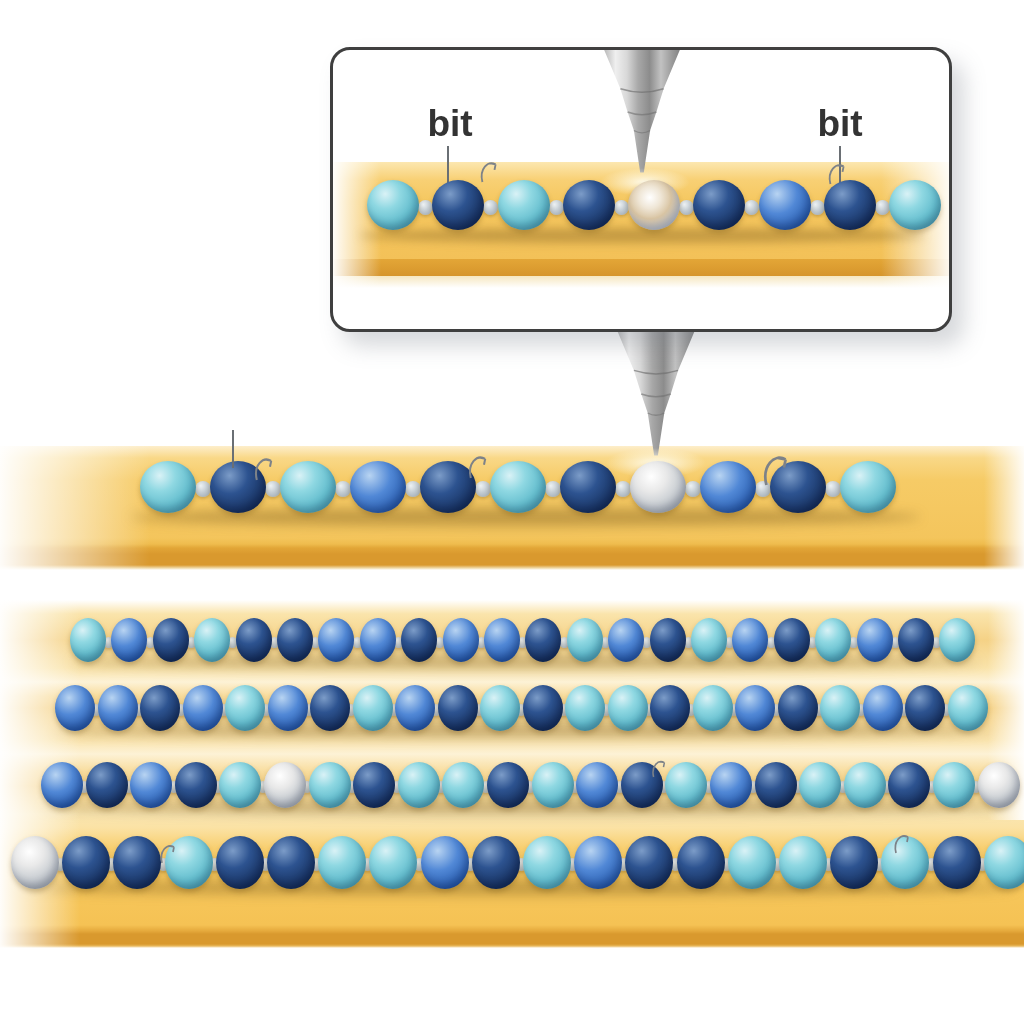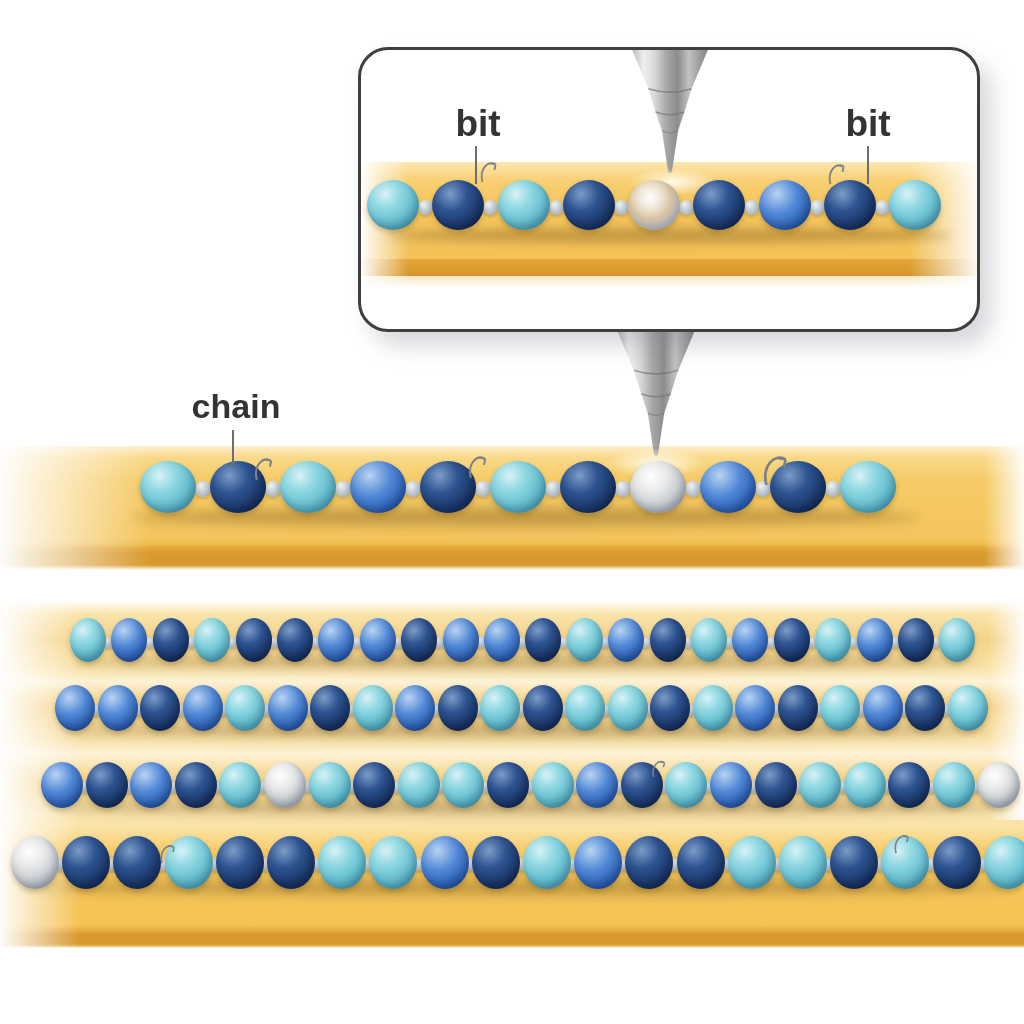--- a/index.html
+++ b/index.html
@@ -13,22 +13,22 @@
       #efbc4e 98px,#e2a637 102px,#d9992e 108px,#d9992e 119px,#f0d9a5 122px,#ffffff 124px); }
   .bottom-band { left:0; top:600px; width:1024px; height:348px;
     background:linear-gradient(180deg,#ffffff 0px,#fae4ab 14px,#f5d286 40px,#fae4ab 68px,
       #fdf2d6 82px,#f8dc9c 96px,#f5d184 108px,#fae4ae 140px,#fdf2d6 154px,#f8dc9c 172px,
       #f5d184 186px,#fae6b2 214px,#fbe2a4 228px,#f8cf70 248px,#f7c85d 275px,#f5c254 325px,
       #e5a93c 331px,#d9992e 334px,#d9992e 344px,#e8b75a 346px,#ffffff 348px); }
   .fade-left  { position:absolute; background:linear-gradient(90deg,rgba(255,255,255,.97),rgba(255,255,255,0)); }
   .fade-right { position:absolute; background:linear-gradient(90deg,rgba(255,255,255,0),rgba(255,255,255,.92)); }
 
   
-  .inset-box { position:absolute; left:358px; top:47px; width:616px; height:279px;
-    border:3px solid #3f3f3f; border-radius:30px; background:#ffffff;
+  .inset-box { position:absolute; left:330px; top:47px; width:616px; height:279px;
+    border:3px solid #3f3f3f; border-radius:20px; background:#ffffff;
     box-shadow:12px 14px 22px rgba(120,125,135,.30); overflow:hidden; z-index:20; }
   .inset-band  { position:absolute; left:0; top:112px; width:100%; height:97px;
     background:linear-gradient(180deg,#fce7b0 0px,#f8d074 18px,#f5c75f 40px,#f3c158 97px); }
   .inset-strip { position:absolute; left:0; top:209px; width:100%; height:17px;
     background:linear-gradient(180deg,#e3a637,#d6952b); }
   .inset-under { position:absolute; left:0; top:226px; width:100%; height:12px;
     background:linear-gradient(180deg,#f6e7c0,#ffffff); }
 
   
   .label { position:absolute; color:#333333; font-weight:700; text-align:center; z-index:40; }
@@ -87,21 +87,20 @@
   <div class="fade-right" style="left:984px;top:446px;width:40px;height:124px;z-index:9"></div>
 
   <svg class="tip-svg" style="left:610px;top:331px;width:92px;height:126px" viewBox="0 0 100 160" preserveAspectRatio="none">
     <polygon points="8,0 92,0 74,50 66,80 59,104 52,158 48,158 41,104 34,80 26,50" fill="url(#tipgrad)"></polygon>
     <path d="M26,50 Q50,59 74,50" fill="none" stroke="#6f6f6f" stroke-width="2" opacity=".65"></path>
     <path d="M34,80 Q50,87 66,80" fill="none" stroke="#6f6f6f" stroke-width="2" opacity=".6"></path>
     <path d="M41,104 Q50,110 59,104" fill="none" stroke="#6f6f6f" stroke-width="1.6" opacity=".55"></path>
   </svg>
   <div class="glow" style="left:606px;top:448px;width:100px;height:30px"></div>
 
-  <div class="label label-chain" style="left:161px;top:388px">chain</div>
   <div class="pointer-line" style="left:232px;top:430px;height:38px"></div>
 
   <div class="inset-box">
     <div class="inset-band"></div>
     <div class="inset-strip"></div>
     <div class="inset-under"></div>
     <div class="fade-left" style="left:0;top:106px;width:48px;height:136px"></div>
     <div class="fade-right" style="left:548px;top:106px;width:68px;height:136px"></div>
     <div class="inset-shadow" style="left:26px;top:178px;width:566px;height:15px"></div>
 

